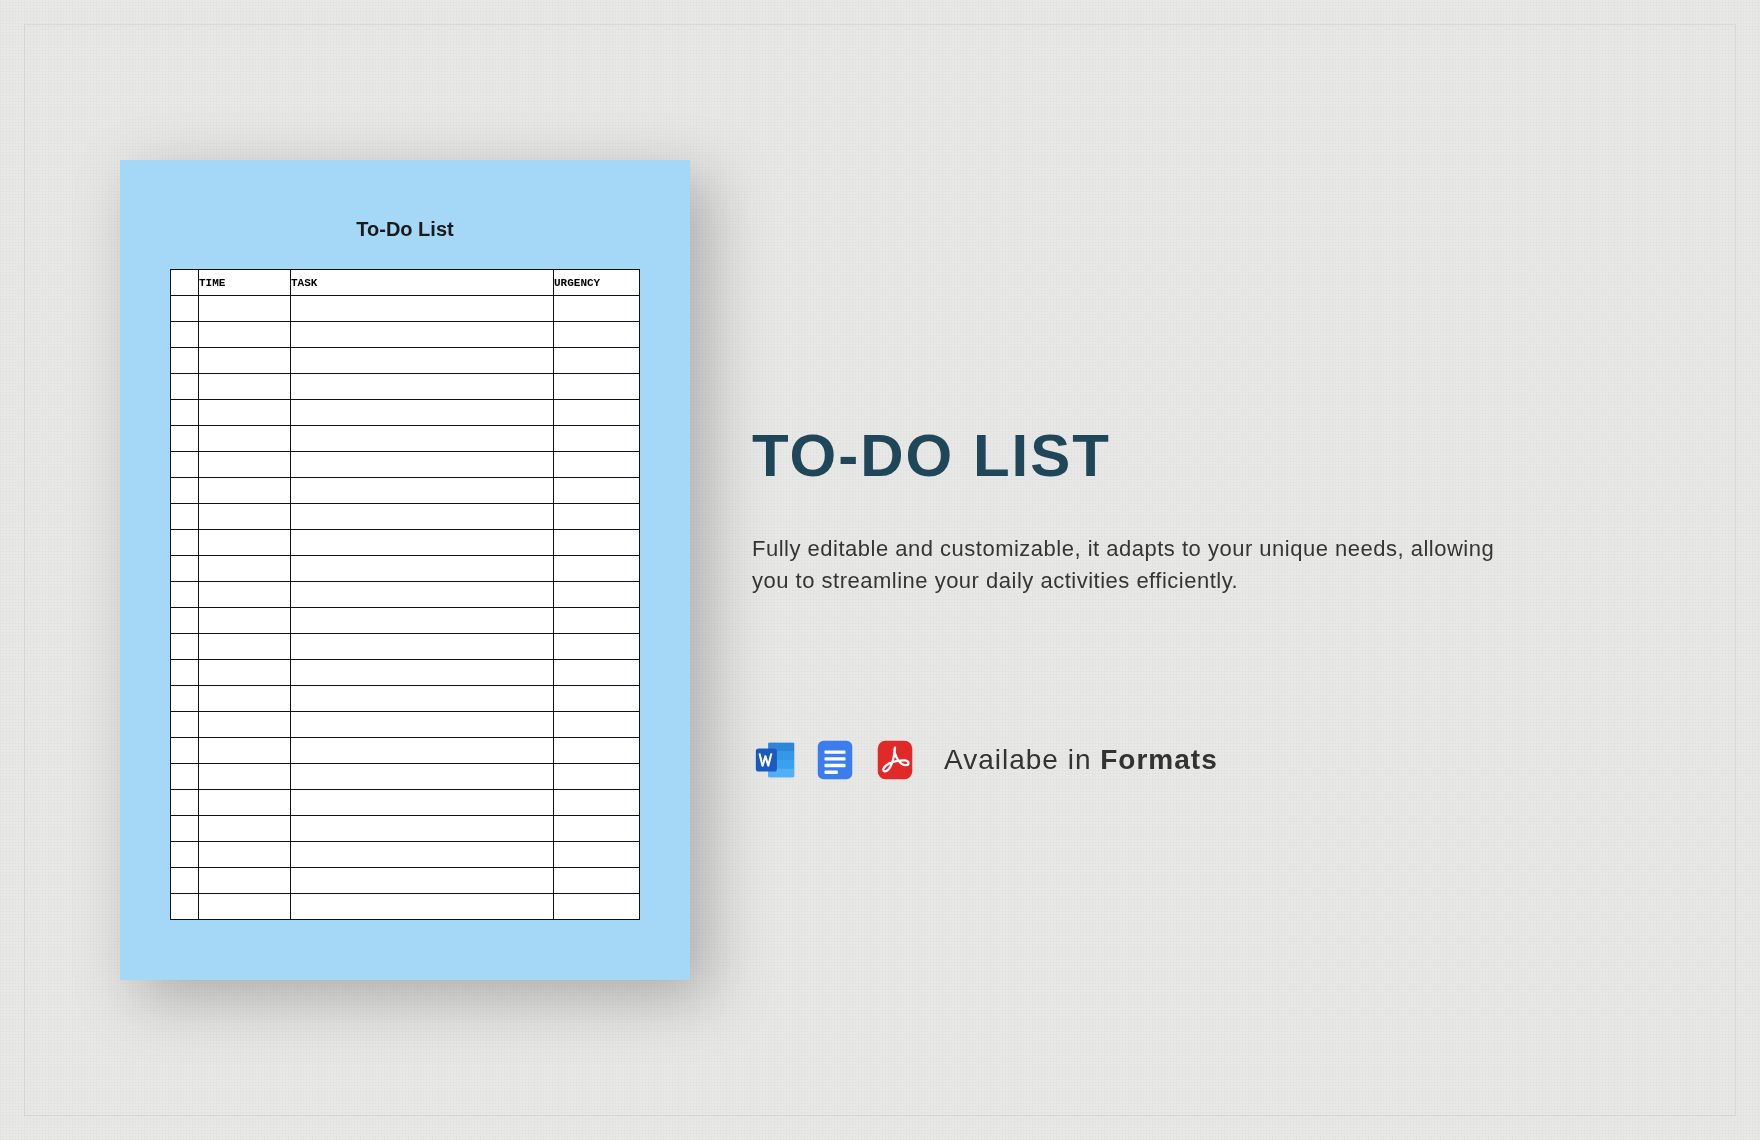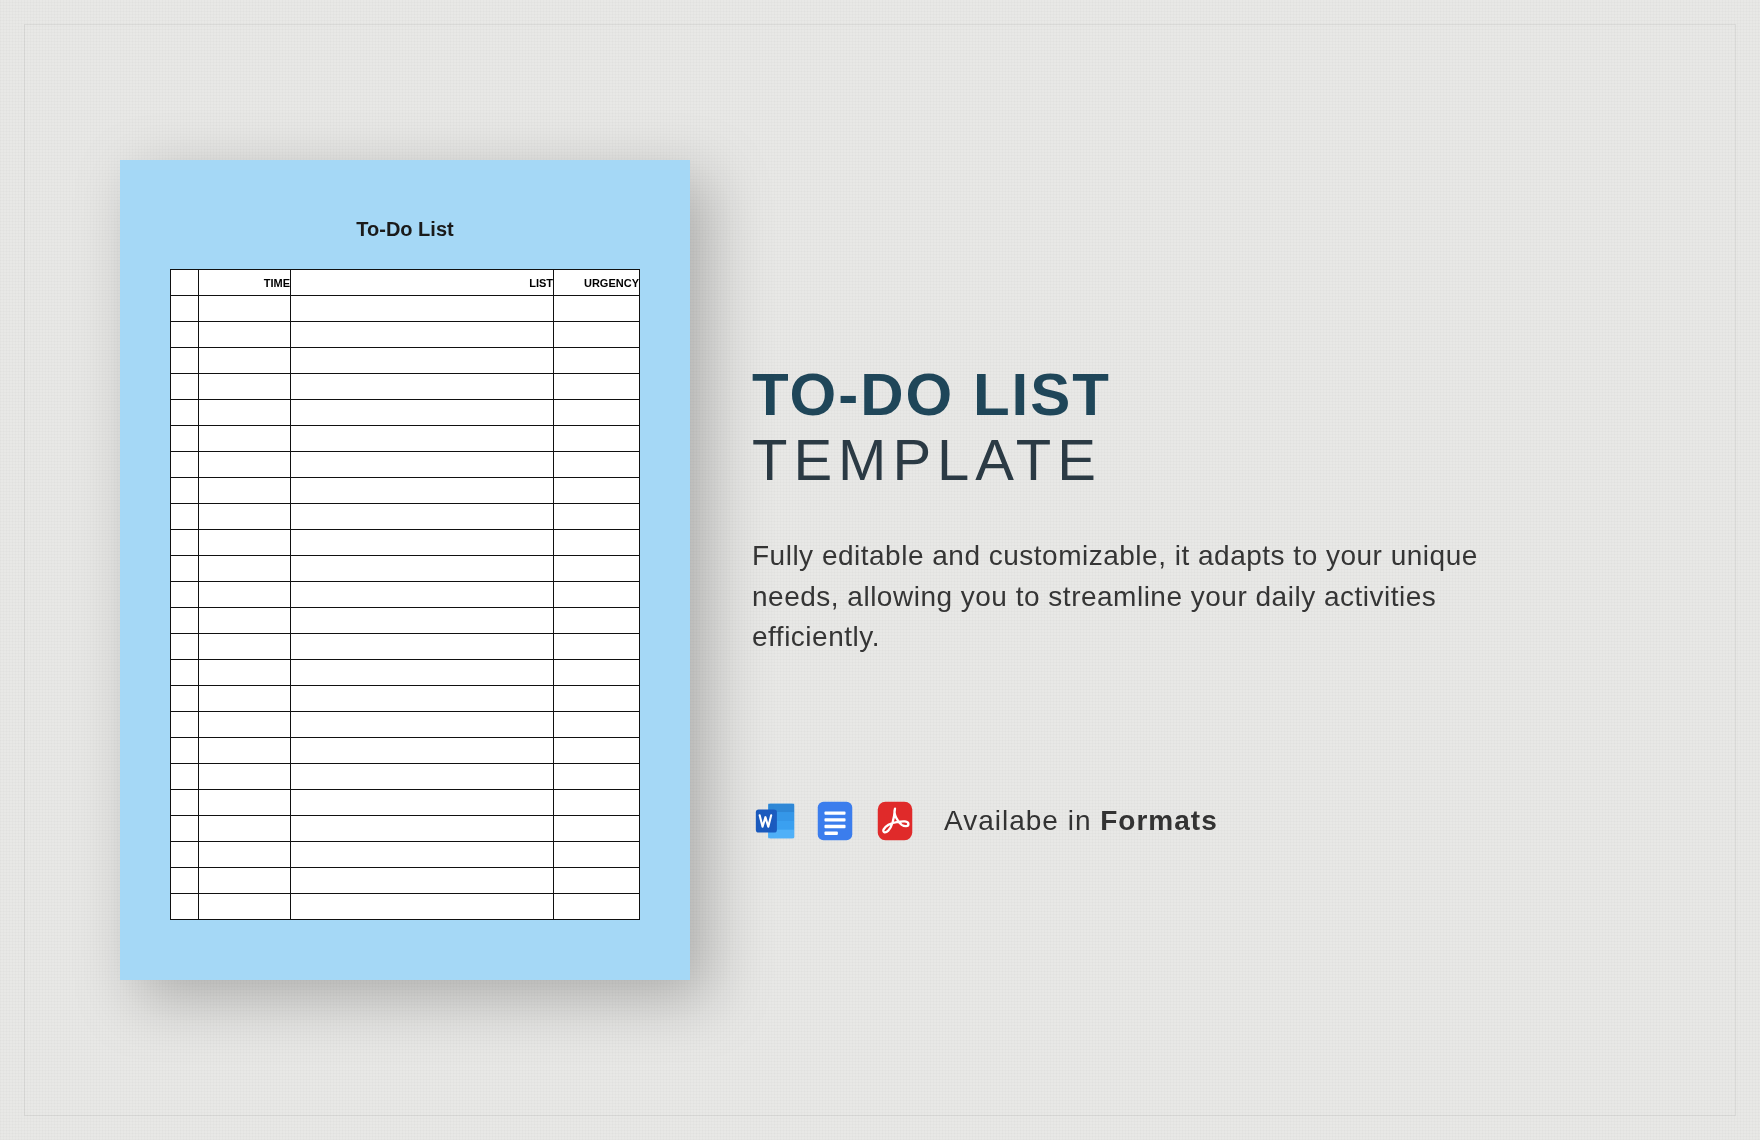--- a/index.html
+++ b/index.html
@@ -52,21 +52,21 @@
     width: 100%;
     border-collapse: collapse;
     background: #ffffff;
   }
   table.todo th, table.todo td {
     border: 1px solid #111;
     height: 26px;
     font-size: 11px;
     font-weight: 700;
   }
-  table.todo th { text-align: right; }
+  table.todo th { text-align: left; font-family: Liberation Mono, monospace; }
   .col-check { width: 28px; }
   .col-time { width: 92px; }
   .col-task { }
   .col-urg { width: 86px; }
   
   .right {
     flex: 1 1 auto;
     display: flex;
     flex-direction: column;
     max-width: 760px;
@@ -84,21 +84,21 @@
     color: #2b3a44;
     font-family: Arial, Helvetica, sans-serif;
     font-weight: 400;
     letter-spacing: 6px;
     display: block;
     font-size: 58px;
   }
   .desc {
     margin-top: 44px;
     font-family: "Trebuchet MS", "Lucida Grande", sans-serif;
-    font-size: 28px;
+    font-size: 22px;
     line-height: 1.45;
     letter-spacing: 0.5px;
     color: #353535;
   }
   .formats {
     margin-top: 140px;
     display: flex;
     align-items: center;
     gap: 14px;
   }
@@ -129,21 +129,21 @@
 <div class="content">
 
   <div class="page-wrap">
     <div class="page">
       <div class="doc-title">To-Do List</div>
       <table class="todo">
         <thead>
           <tr>
             <th class="col-check"></th>
             <th class="col-time">TIME</th>
-            <th class="col-task">LIST</th>
+            <th class="col-task">TASK</th>
             <th class="col-urg">URGENCY</th>
           </tr>
         </thead>
         <tbody id="todo-body">
             <tr>
               <td class="col-check"></td>
               <td class="col-time"></td>
               <td class="col-task"></td>
               <td class="col-urg"></td>
             </tr>
@@ -287,21 +287,20 @@
             </tr>
           </tbody>
       </table>
     </div>
   </div>
 
   <div class="right">
     <div class="heading">
       <br>
       <span>TO-DO LIST</span>
-      <span class="thin">TEMPLATE</span>
     </div>
     <p class="desc">Fully editable and customizable, it adapts to your unique needs, allowing you to streamline your daily activities efficiently.</p>
 
     <div class="formats">
       <span class="app-icon">
         <svg viewBox="0 0 48 48" width="46" height="46">
           <rect x="17" y="6" width="27" height="36" rx="2" fill="#3aa0f0"></rect>
           <rect x="17" y="6" width="27" height="9" fill="#2e87d6"></rect>
           <rect x="17" y="15" width="27" height="9" fill="#3597e8"></rect>
           <rect x="17" y="24" width="27" height="9" fill="#3aa0f0"></rect>

